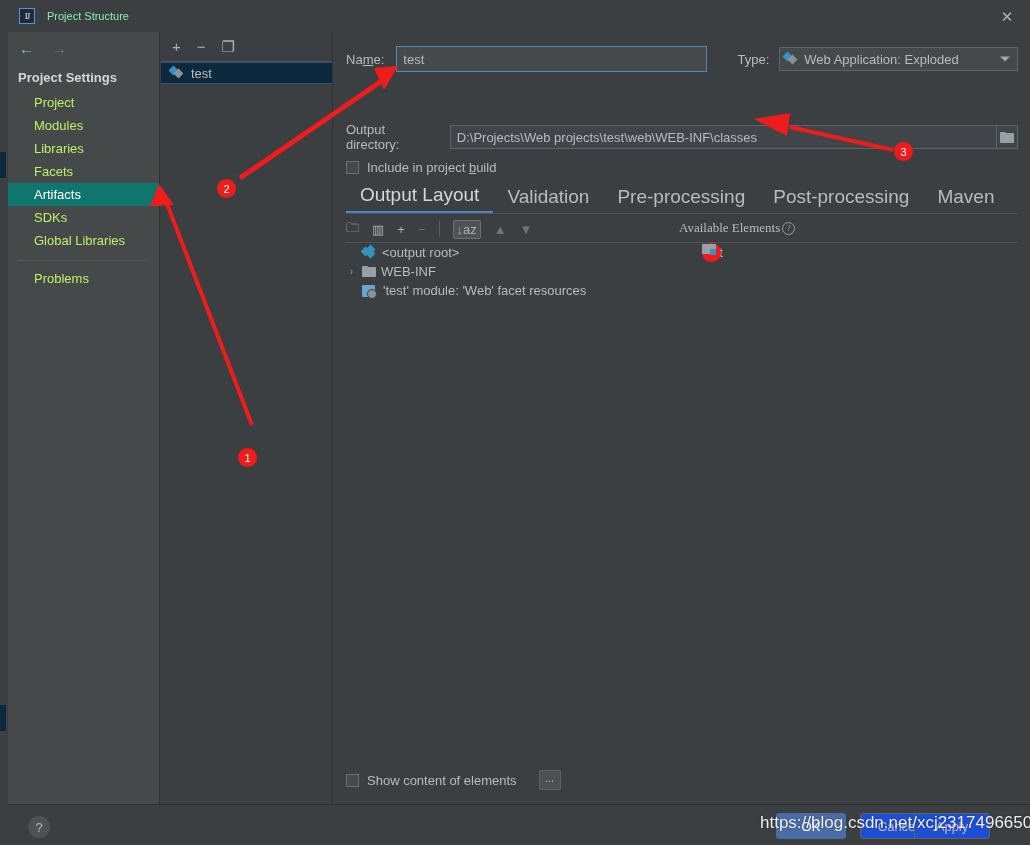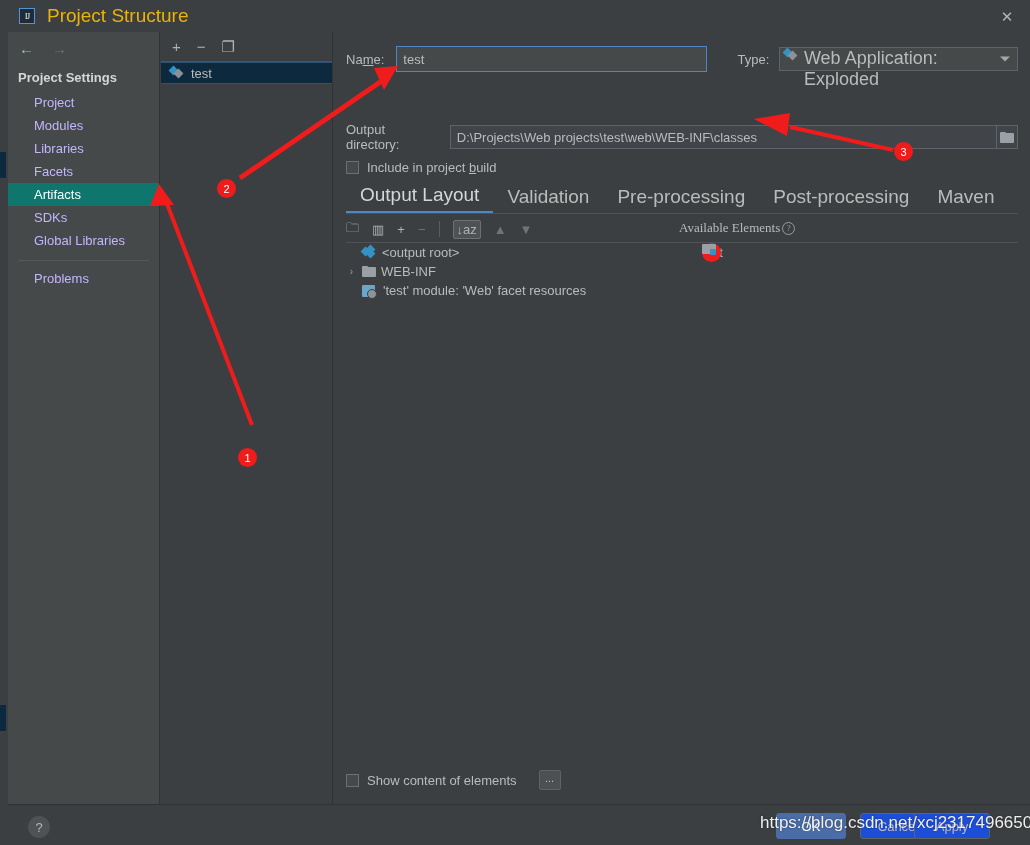--- a/index.html
+++ b/index.html
@@ -32,21 +32,21 @@
   .title-icon {
     width: 16px; height: 16px; margin-left: 11px;
     background: #1e2b38;
     border: 1px solid #5394d8;
     display: flex; align-items: center; justify-content: center;
     font-size: 9px; color: #e8e8e8; font-family: "Liberation Serif", serif;
     letter-spacing: -1px;
   }
   .title-text {
     margin-left: 12px;
-    font-size: 19px; color: #eab308;
+    font-size: 11px; color: #86efac;
   }
   .title-close {
     position: absolute; right: 0; top: 0; width: 46px; height: 32px;
     display: flex; align-items: center; justify-content: center;
     color: #b4b4b4; font-size: 15px; line-height: 1;
   }
 
   
   .sidebar {
     position: absolute; left: 8px; top: 32px; width: 152px; height: 772px;
@@ -56,21 +56,21 @@
   .nav-arrows {
     height: 32px; display: flex; align-items: center; padding-left: 11px; gap: 18px;
   }
   .nav-arrow { font-size: 15px; color: #a9b7c6; line-height: 1; }
   .nav-arrow.dim { color: #70757a; }
   .side-group-title {
     font-size: 13px; font-weight: bold; color: #d6d6d6;
     padding: 6px 0 6px 10px;
   }
   .side-item {
-    font-size: 13px; color: #c4b5fd;
+    font-size: 13px; color: #bef264;
     padding: 4px 0 4px 26px;
     line-height: 15px;
   }
   .side-item.selected {
     background: #0f766e; color: #ffffff;
   }
   .side-sep {
     margin: 8px 10px 0 10px; border-top: 1px solid #55595a; height: 1px;
   }
 
@@ -106,22 +106,22 @@
   .name-input {
     margin-left: 12px; width: 318px; height: 26px;
     background: #45494a; border: 1px solid #4f86c6;
     color: #bbbbbb; font-size: 13px; font-family: "Liberation Sans", sans-serif;
     padding: 0 6px; outline: none;
   }
   .type-label { margin-left: 30px; }
   .type-combo {
     margin-left: 10px; width: 244px; height: 24px;
     background: #45494a; border: 1px solid #5e6364;
-    display: flex; align-items: flex-start; padding: 0 4px;
-    font-size: 18px; color: #bbbbbb; position: relative;
+    display: flex; align-items: center; padding: 0 4px;
+    font-size: 13px; color: #bbbbbb; position: relative;
   }
   .combo-caret {
     position: absolute; right: 7px; top: 50%; transform: translateY(-50%);
     width: 0; height: 0; border-left: 5px solid transparent;
     border-right: 5px solid transparent; border-top: 5px solid #a6a6a6;
   }
   .row-output {
     position: absolute; left: 12px; top: 92px; width: 672px; height: 26px;
     display: flex; align-items: center;
   }

